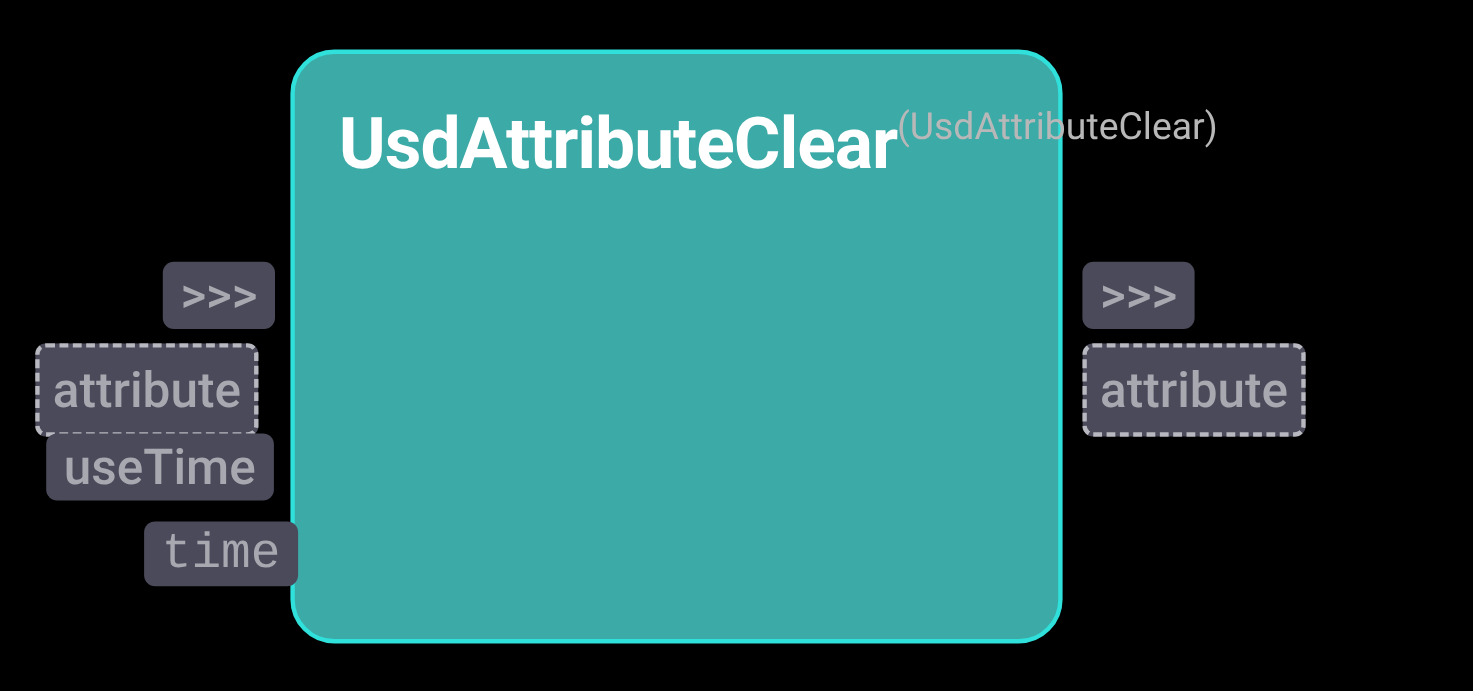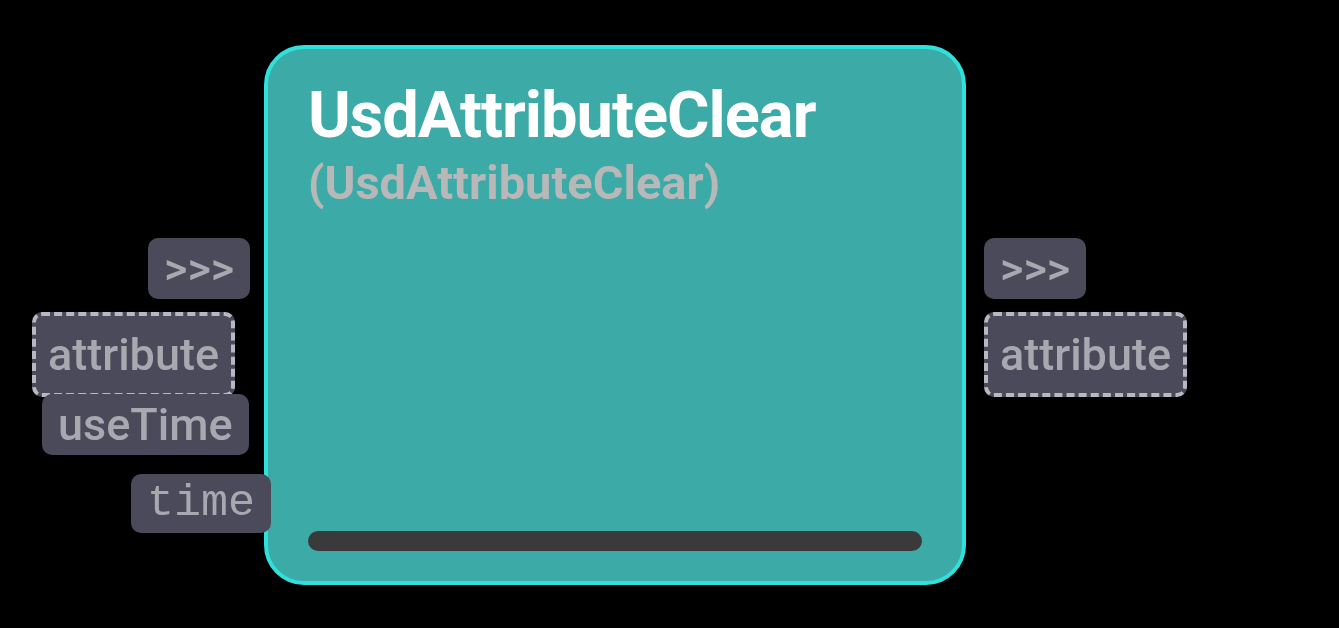--- a/index.html
+++ b/index.html
@@ -13,34 +13,34 @@
     }
     .node {
       position: absolute;
       left: 264px;
       top: 45px;
       width: 702px;
       height: 540px;
       background: #3caaa7;
       border: 4px solid #2fe0db;
       border-radius: 40px;
-      padding: 28px 40px 30px 40px;
+      padding: 44px 40px 30px 40px;
       display: flex;
-      flex-direction: column;
+      flex-direction: row;
     }
     .node-title {
       color: #fff;
       font-size: 65px;
       font-weight: 700;
       letter-spacing: -1px;
     }
     .node-subtitle {
       color: #b8b8b8;
-      font-size: 47px;
-      font-weight: 700;
+      font-size: 34px;
+      font-weight: 400;
       margin-top: 2px;
     }
     .node-bottom-bar {
       margin-top: auto;
       height: 20px;
       background: #3a3a3a;
       border-radius: 10px;
     }
     .port {
       position: absolute;

